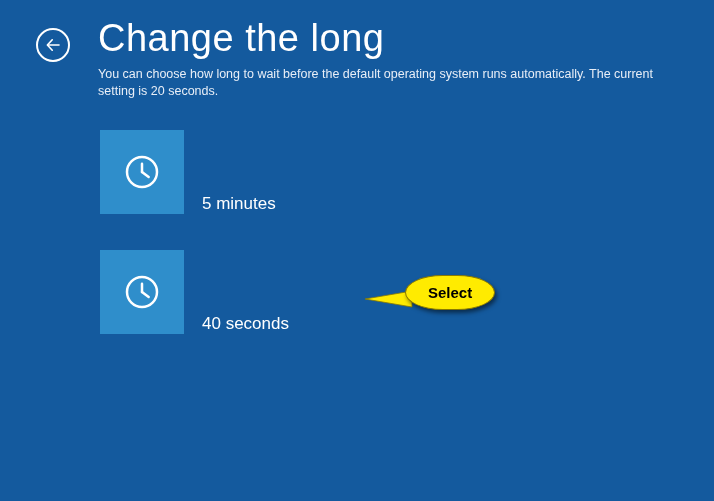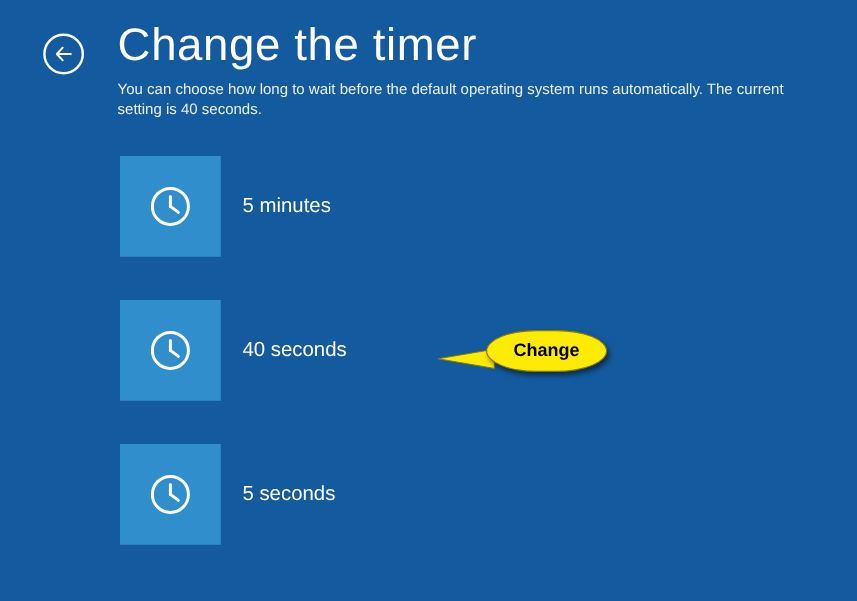--- a/index.html
+++ b/index.html
@@ -53,21 +53,21 @@
     line-height: 1.35;
     margin-top: 6px;
     color: #e8eef7;
     max-width: 560px;
   }
   .options {
     margin: 30px 0 0 100px;
   }
   .option {
     display: flex;
-    align-items: center;
+    align-items: flex-end;
     margin-bottom: 36px;
     cursor: pointer;
     width: fit-content;
   }
   .tile {
     width: 84px;
     height: 84px;
     background: #2f8ecb;
     display: flex;
     align-items: center;
@@ -113,22 +113,22 @@
 <body>
 
 <div class="header">
   <div class="back-btn">
     <svg viewBox="0 0 24 24" fill="none" stroke="#ffffff" stroke-width="2.2" stroke-linecap="round" stroke-linejoin="round">
       <line x1="20" y1="12" x2="5" y2="12"></line>
       <polyline points="11 5 4.5 12 11 19"></polyline>
     </svg>
   </div>
   <div class="title-block">
-    <div class="title">Change the timer</div>
-    <div class="desc">You can choose how long to wait before the default operating system runs automatically. The current setting is 40 seconds.</div>
+    <div class="title">Change the long</div>
+    <div class="desc">You can choose how long to wait before the default operating system runs automatically. The current setting is 20 seconds.</div>
   </div>
 </div>
 
 <div class="options">
 
   <div class="option">
     <div class="tile">
       <svg viewBox="0 0 48 48" fill="none" stroke="#ffffff" stroke-width="3" stroke-linecap="round" stroke-linejoin="round">
         <circle cx="24" cy="24" r="18"></circle>
         <line x1="24" y1="14" x2="24" y2="24"></line>
@@ -142,33 +142,23 @@
     <div class="tile">
       <svg viewBox="0 0 48 48" fill="none" stroke="#ffffff" stroke-width="3" stroke-linecap="round" stroke-linejoin="round">
         <circle cx="24" cy="24" r="18"></circle>
         <line x1="24" y1="14" x2="24" y2="24"></line>
         <line x1="24" y1="24" x2="32" y2="30"></line>
       </svg>
     </div>
     <div class="opt-label">40 seconds</div>
   </div>
 
-  <div class="option">
-    <div class="tile">
-      <svg viewBox="0 0 48 48" fill="none" stroke="#ffffff" stroke-width="3" stroke-linecap="round" stroke-linejoin="round">
-        <circle cx="24" cy="24" r="18"></circle>
-        <line x1="24" y1="14" x2="24" y2="24"></line>
-        <line x1="24" y1="24" x2="32" y2="30"></line>
-      </svg>
-    </div>
-    <div class="opt-label">5 seconds</div>
-  </div>
 
 </div>
 
 <div class="callout">
   <svg class="tail" viewBox="0 0 48 20">
     <polygon points="0,10 47,2 47,18" fill="#ffeb00" stroke="#8a7a00" stroke-width="0.8"></polygon>
   </svg>
   <div class="bubble">
-    <span>Change</span>
+    <span>Select</span>
   </div>
 </div>
 
 </body></html>

